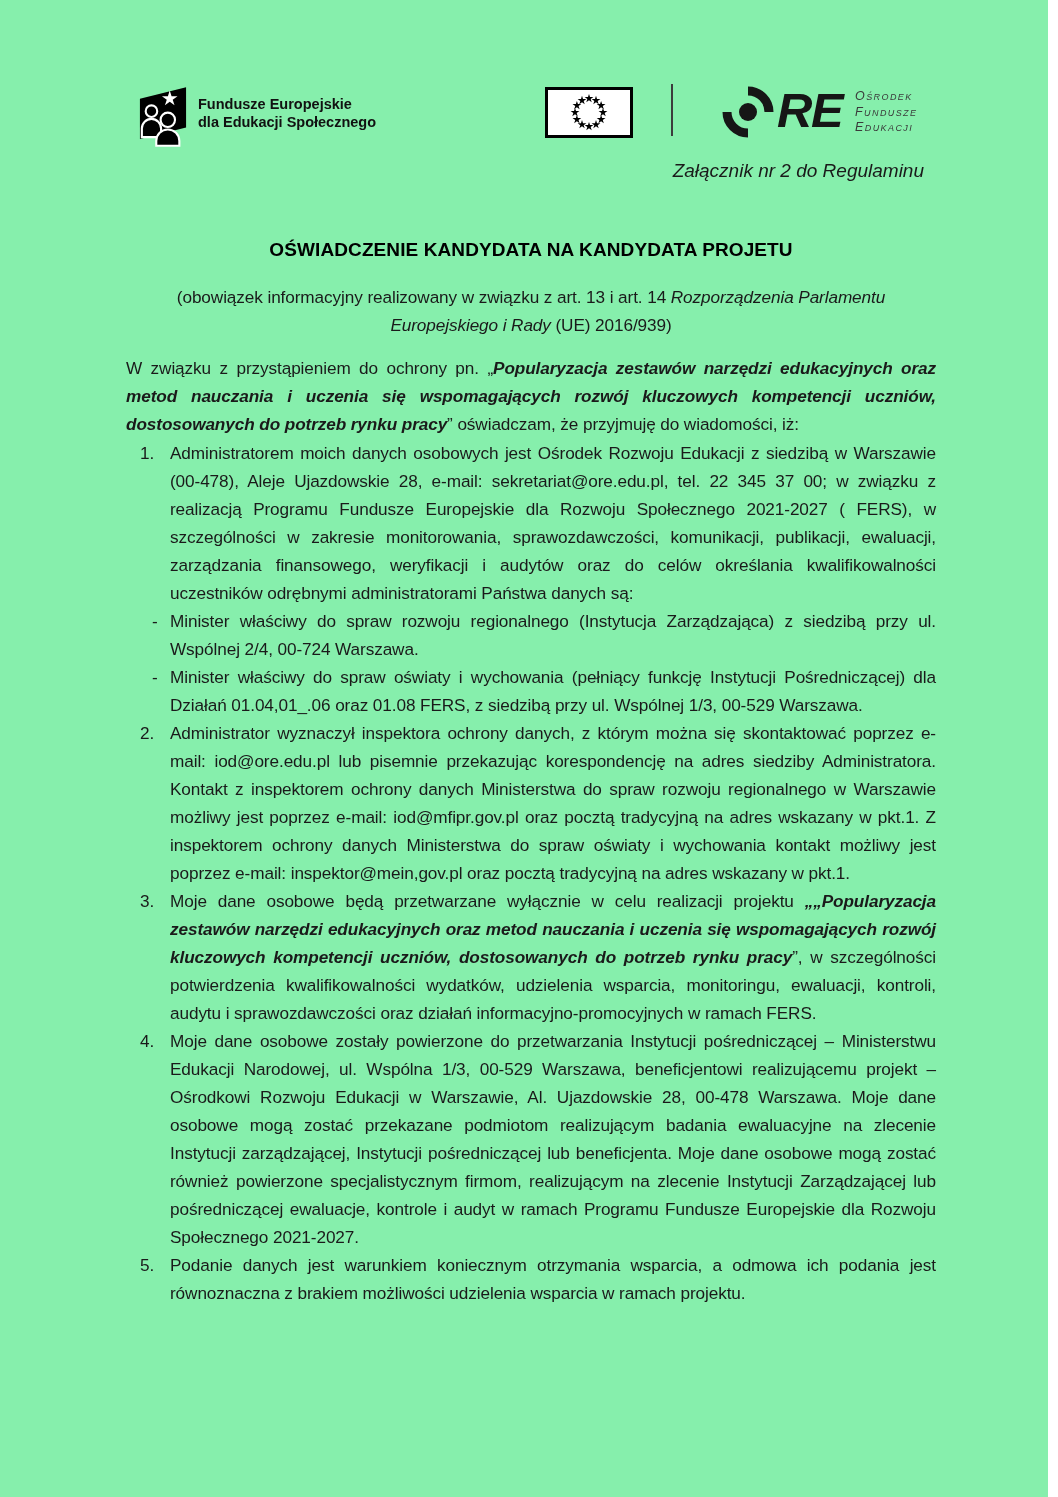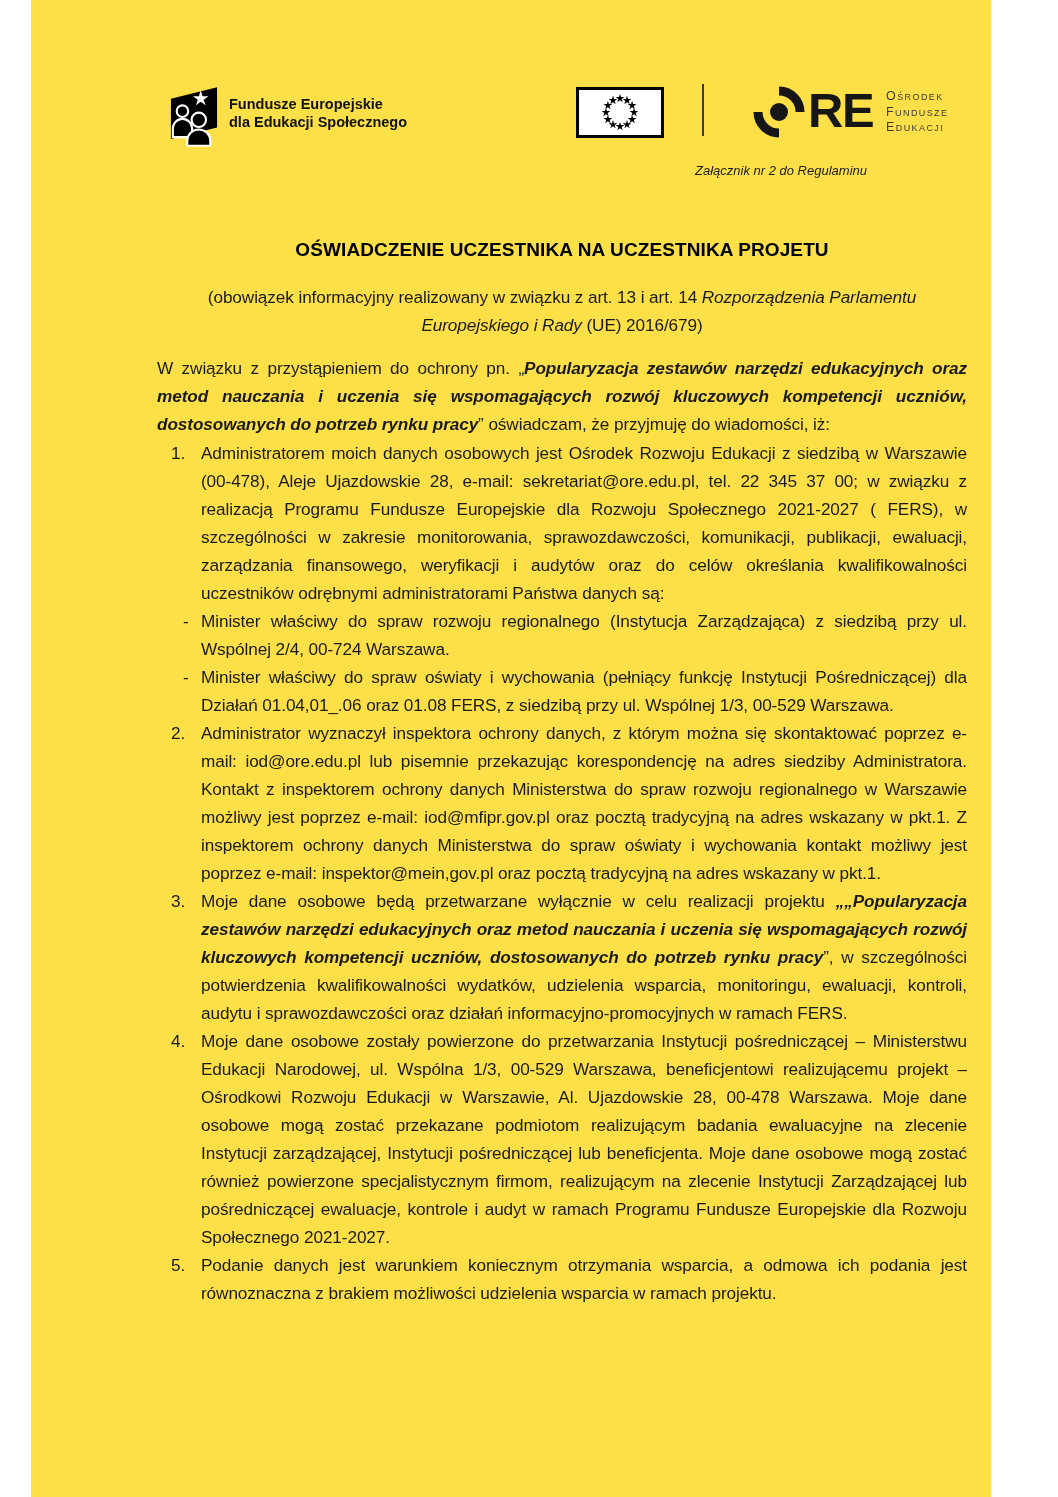--- a/index.html
+++ b/index.html
@@ -1,40 +1,39 @@
 <!DOCTYPE html>
 <html lang="pl"><head>
 <meta charset="utf-8">
 <style>
   html,body{margin:0;padding:0;background:#ffffff;}
   .page{
     position:relative;
-    width:960px;height:1497px;
-    background:#fde047;
+    width:1048px;height:1497px;
+    background:#86efac;
     font-family:"Liberation Sans",sans-serif;
     color:#1a1a1a;
     font-size:17.2px;
     line-height:28px;
     letter-spacing:-0.1px;
     overflow:hidden;
-    margin-left:31px;
   }
   
   .hdr{position:absolute;left:0;top:0;right:0;height:200px;}
   .hdr > *{position:absolute;}
   .fe-logo{left:138px;top:84px;width:50px;height:64px;}
   .fe-text{left:198px;top:96px;font-weight:700;font-size:14.5px;line-height:17.5px;letter-spacing:0;color:#111;}
   .eu-text{left:318px;top:96px;width:216px;text-align:right;font-weight:700;font-size:14.5px;line-height:17.5px;letter-spacing:0;color:#111;}
   .eu-flag{left:545px;top:87px;}
   .sep{left:671px;top:84px;width:2px;height:52px;background:#3c3c3c;}
-  .ore{left:722px;top:84px;display:flex;align-items:flex-start;}
+  .ore{left:722px;top:84px;display:flex;align-items:flex-start;font-style:italic;}
   .ore-re{font-size:49px;line-height:53px;font-weight:700;letter-spacing:-1.5px;color:#161616;margin-left:1px;}
   .ore-cap{margin-left:13px;margin-top:5px;font-size:12.5px;line-height:15.5px;letter-spacing:1.4px;font-variant:small-caps;color:#3a3a3a;}
   .ore-cap span{display:block;}
-  .attachment{position:absolute;right:124px;top:157px;font-style:italic;font-size:13px;letter-spacing:0;color:#1a1a1a;}
+  .attachment{position:absolute;right:124px;top:157px;font-style:italic;font-size:19px;letter-spacing:0;color:#1a1a1a;}
   
   .content{position:absolute;left:126px;top:238px;width:810px;}
   h1.title{margin:0;font-size:19px;line-height:24px;font-weight:700;text-align:center;color:#000;letter-spacing:0.1px;}
   p{margin:0;}
   .subtitle{margin-top:21px;text-align:center;}
   .intro{margin-top:15px;}
   .just{text-align:justify;}
   .statements{margin:1px 0 0;padding:0 0 0 14px;list-style:none;}
   .statements li{display:flex;}
   .num{flex:none;width:30px;}
@@ -107,22 +106,22 @@
         <span>Fundusze</span>
         <span>Edukacji</span>
       </div>
     </div>
 
   </div>
 
   <div class="attachment">Załącznik nr 2 do Regulaminu</div>
 
   <div class="content">
-    <h1 class="title">OŚWIADCZENIE UCZESTNIKA NA UCZESTNIKA PROJETU</h1>
-    <p class="subtitle"><span class="seg">(obowiązek informacyjny realizowany w związku z art. 13 i art. 14  </span><span class="seg-i">Rozporządzenia Parlamentu Europejskiego i Rady</span><span class="seg"> (UE) 2016/679)</span></p>
+    <h1 class="title">OŚWIADCZENIE KANDYDATA NA KANDYDATA PROJETU</h1>
+    <p class="subtitle"><span class="seg">(obowiązek informacyjny realizowany w związku z art. 13 i art. 14  </span><span class="seg-i">Rozporządzenia Parlamentu Europejskiego i Rady</span><span class="seg"> (UE) 2016/939)</span></p>
     <p class="intro just"><span class="seg">W związku z przystąpieniem do ochrony pn. „</span><span class="seg-bi">Popularyzacja zestawów narzędzi edukacyjnych oraz metod nauczania i uczenia się wspomagających rozwój kluczowych kompetencji uczniów, dostosowanych do potrzeb rynku pracy</span><span class="seg">” oświadczam, że przyjmuję do wiadomości, iż:</span></p>
     <ol class="statements">
         <li>
           <span class="num">1.</span>
           <div class="li-body">
             <p class="just"><span class="seg">Administratorem moich danych osobowych jest Ośrodek Rozwoju Edukacji z siedzibą w Warszawie (00-478), Aleje Ujazdowskie 28, e-mail: sekretariat@ore.edu.pl, tel. 22 345 37 00; w związku z realizacją Programu Fundusze Europejskie dla Rozwoju Społecznego 2021-2027 ( FERS), w szczególności w zakresie monitorowania, sprawozdawczości, komunikacji, publikacji, ewaluacji, zarządzania finansowego, weryfikacji i audytów oraz do celów określania kwalifikowalności uczestników odrębnymi administratorami Państwa danych są:</span></p>
             <div class="sub">
               <span class="dash">-</span>
               <p class="just"><span class="seg">Minister właściwy do spraw rozwoju regionalnego (Instytucja Zarządzająca) z siedzibą przy ul. Wspólnej 2/4, 00-724 Warszawa.</span></p>
             </div>

